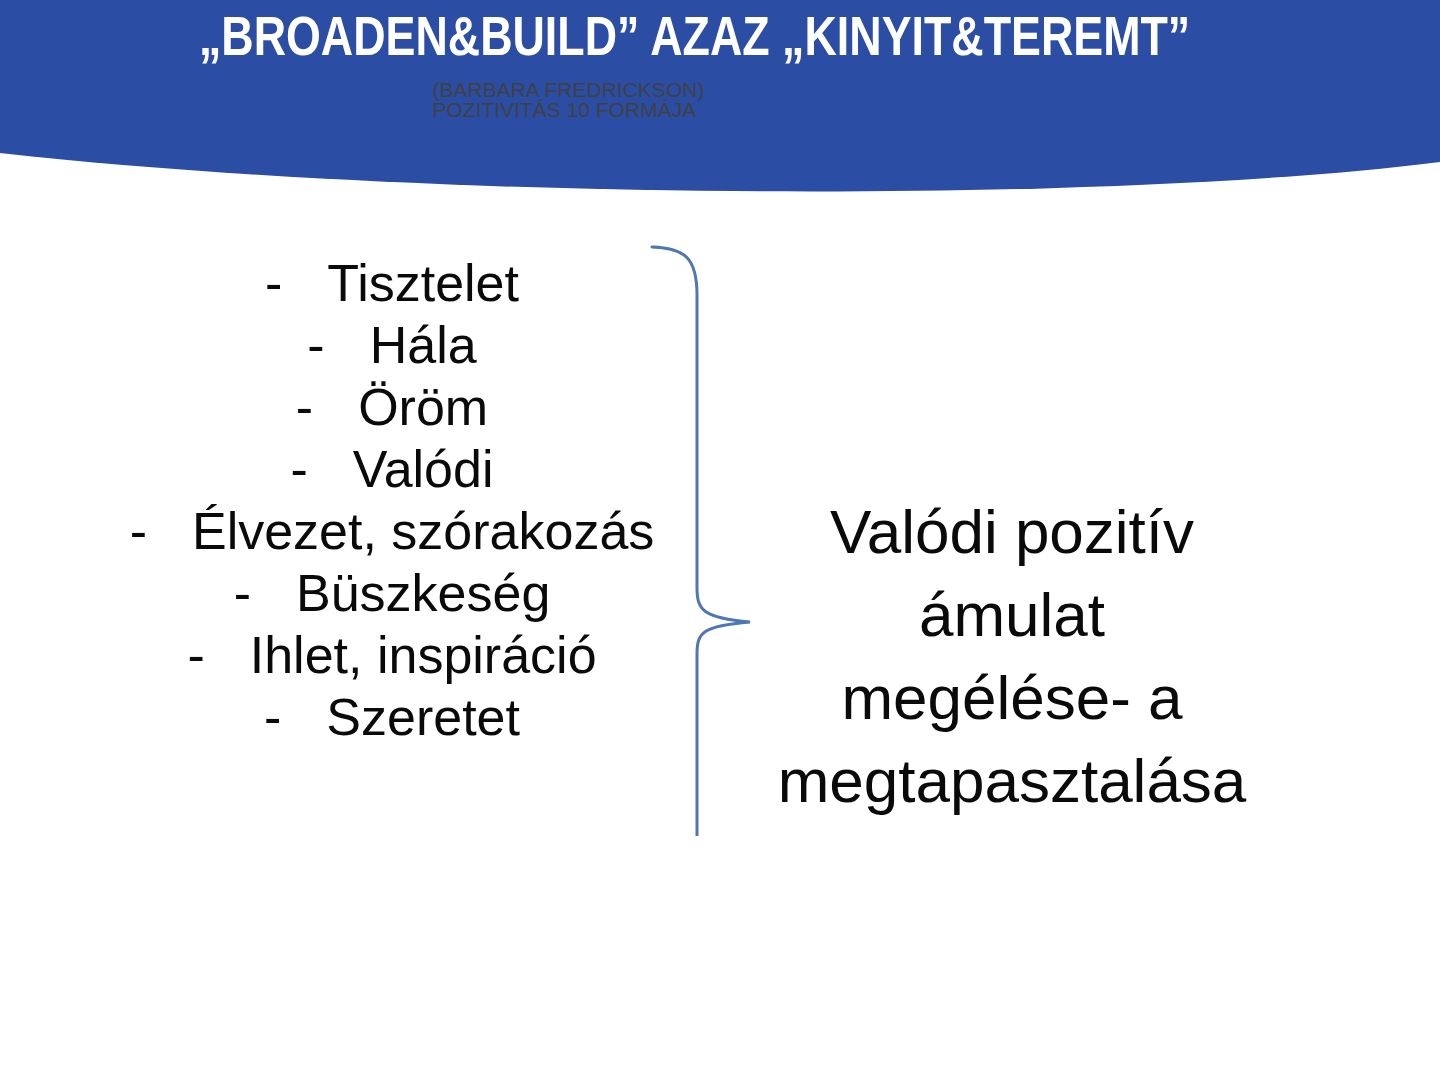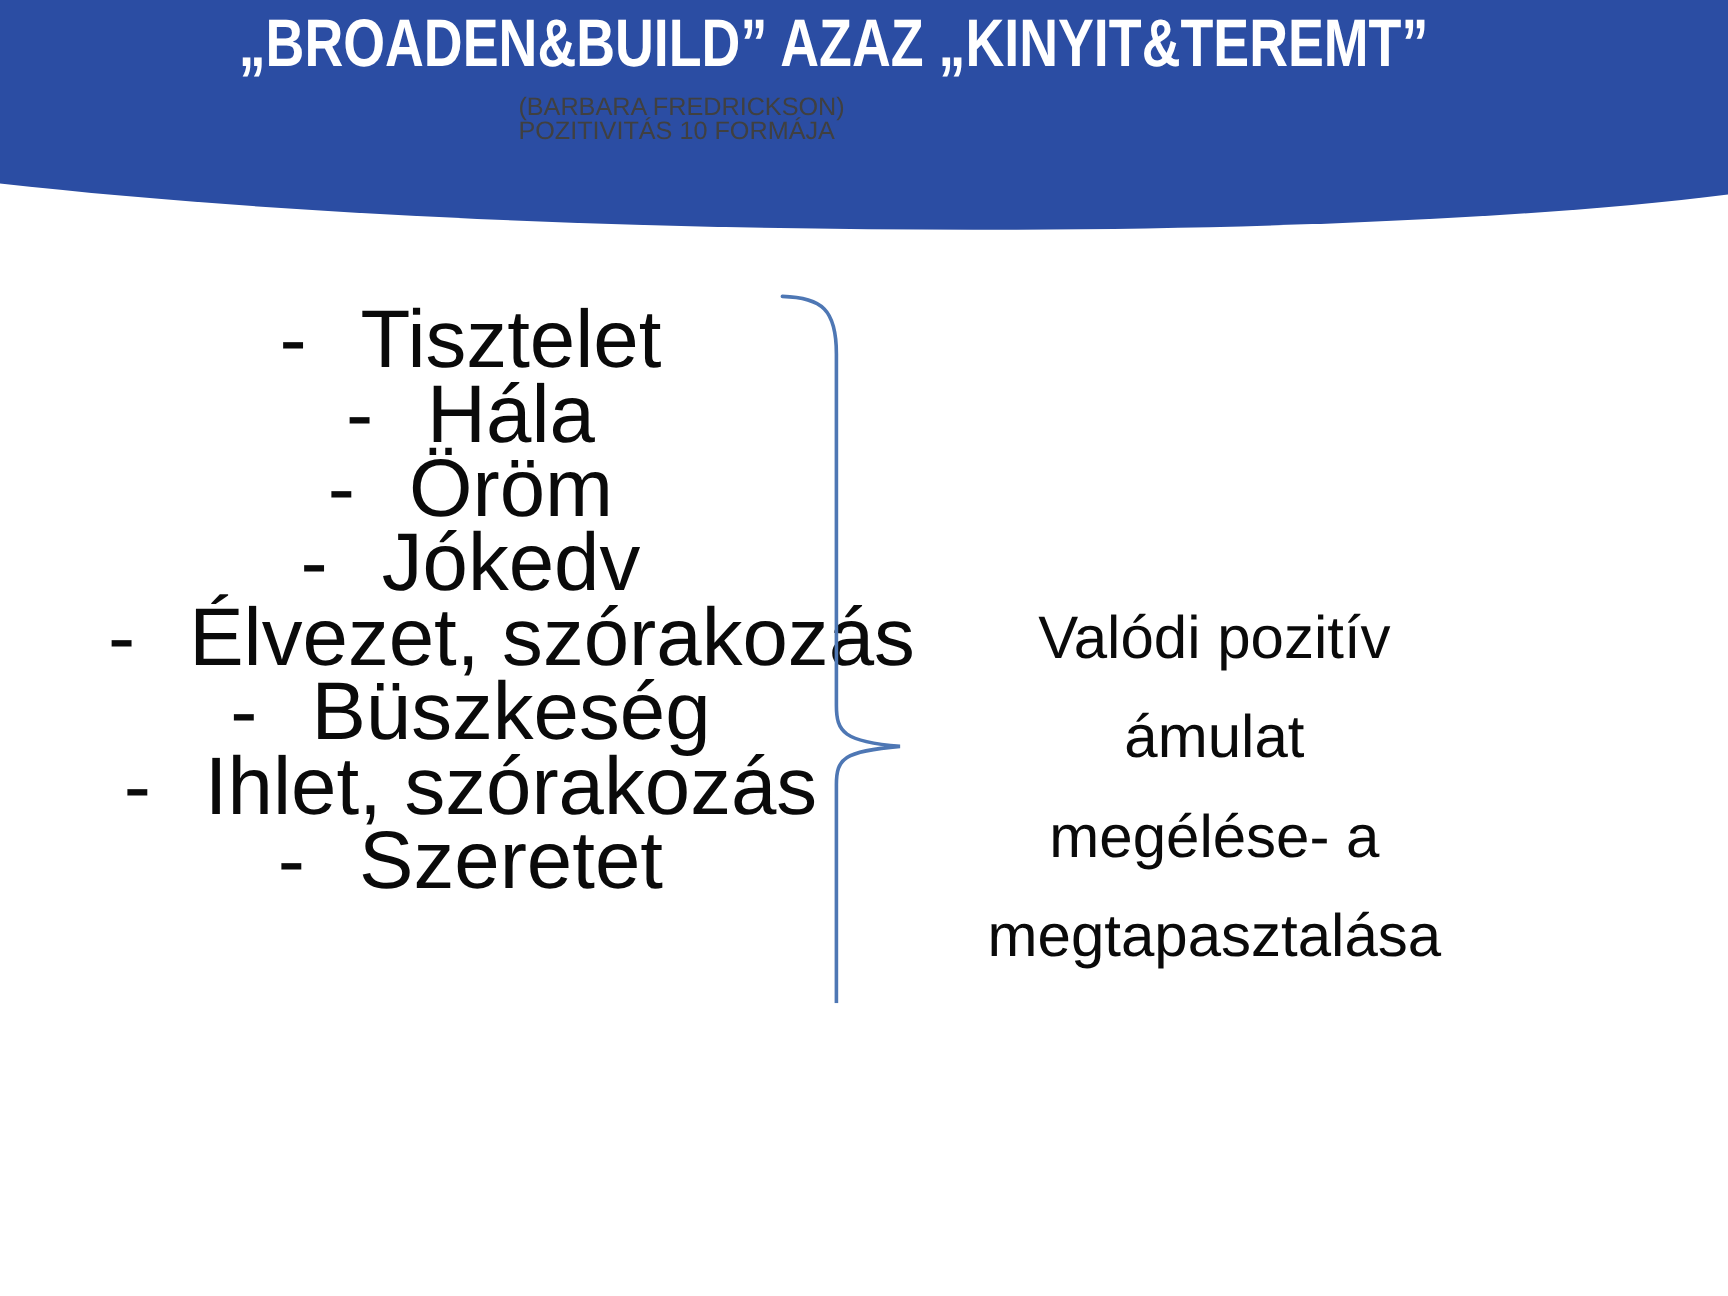--- a/index.html
+++ b/index.html
@@ -55,21 +55,21 @@
   }
   .header-sub.line1 { top: 72px; }
   .header-sub.line2 { top: 92px; }
 
   
   .emotion-list {
     position: absolute;
     left: 90px;
     top: 252px;
     width: 604px;
-    font-size: 68px;
+    font-size: 52px;
     line-height: 62px;
   }
   .emotion-line {
     text-align: center;
     white-space: nowrap;
   }
   .emotion-line .dash {
     display: inline-block;
     margin-right: 45px;
   }
@@ -84,21 +84,21 @@
     pointer-events: none;
   }
 
   
   .summary {
     position: absolute;
     left: 712px;
     top: 490px;
     width: 600px;
     text-align: center;
-    font-size: 50px;
+    font-size: 62px;
     line-height: 83px;
   }
   .summary .bold {
     font-weight: 700;
   }
 </style>
 </head>
 <body>
 
 <div class="slide">
@@ -110,24 +110,24 @@
   <div class="header-title-line">
     <span>„BROADEN&amp;BUILD” AZAZ „KINYIT&amp;TEREMT”</span>
   </div>
   <div class="header-sub line1">(BARBARA FREDRICKSON)</div>
   <div class="header-sub line2">POZITIVITÁS 10 FORMÁJA</div>
 
   <div class="emotion-list">
     <div class="emotion-line"><span class="dash">-</span><span>Tisztelet</span></div>
     <div class="emotion-line"><span class="dash">-</span><span>Hála</span></div>
     <div class="emotion-line"><span class="dash">-</span><span>Öröm</span></div>
-    <div class="emotion-line"><span class="dash">-</span><span>Jókedv</span></div>
+    <div class="emotion-line"><span class="dash">-</span><span>Valódi</span></div>
     <div class="emotion-line"><span class="dash">-</span><span>Élvezet, szórakozás</span></div>
     <div class="emotion-line"><span class="dash">-</span><span>Büszkeség</span></div>
-    <div class="emotion-line"><span class="dash">-</span><span>Ihlet, szórakozás</span></div>
+    <div class="emotion-line"><span class="dash">-</span><span>Ihlet, inspiráció</span></div>
     <div class="emotion-line"><span class="dash">-</span><span>Szeretet</span></div>
   </div>
 
   <svg class="brace-svg" viewBox="0 0 1440 1080" aria-hidden="true">
     <path fill="none" stroke-width="3" stroke-linecap="round" d="M 652 247
              C 685 248, 697 258, 697 295
              L 697 588
              C 697 610, 703 618, 750 622
              C 703 626, 697 632, 697 654
              L 697 948

